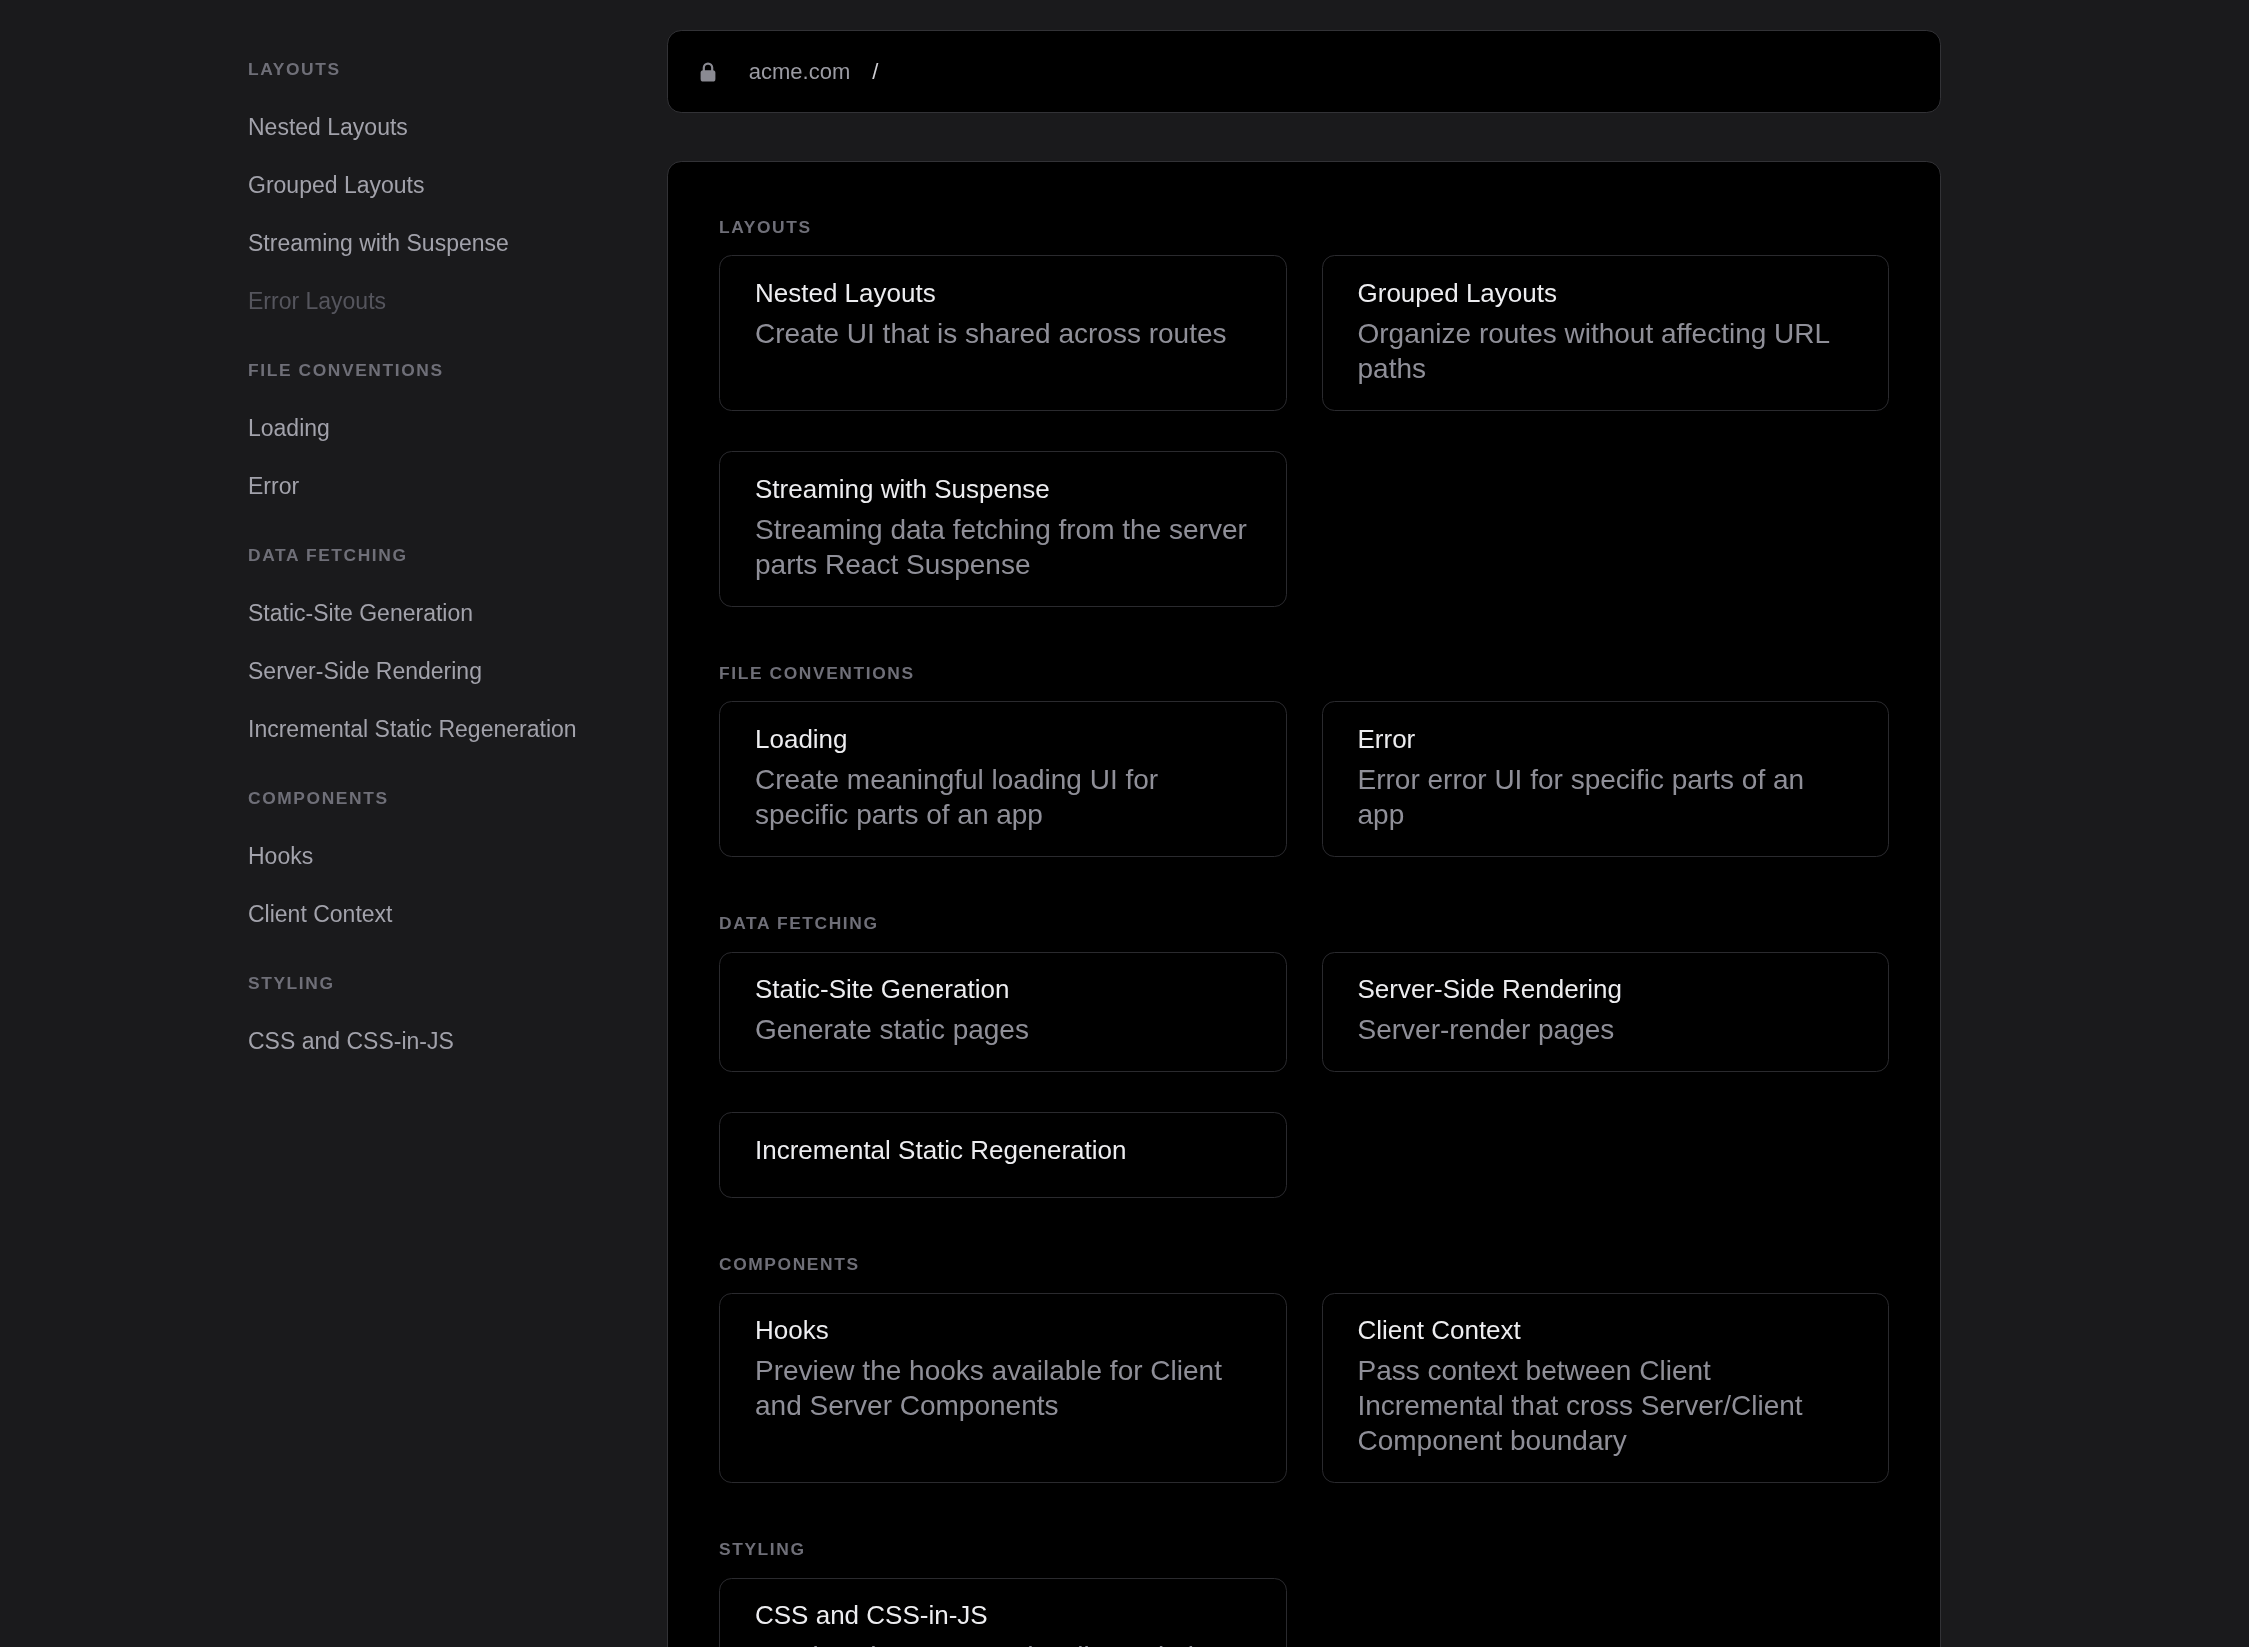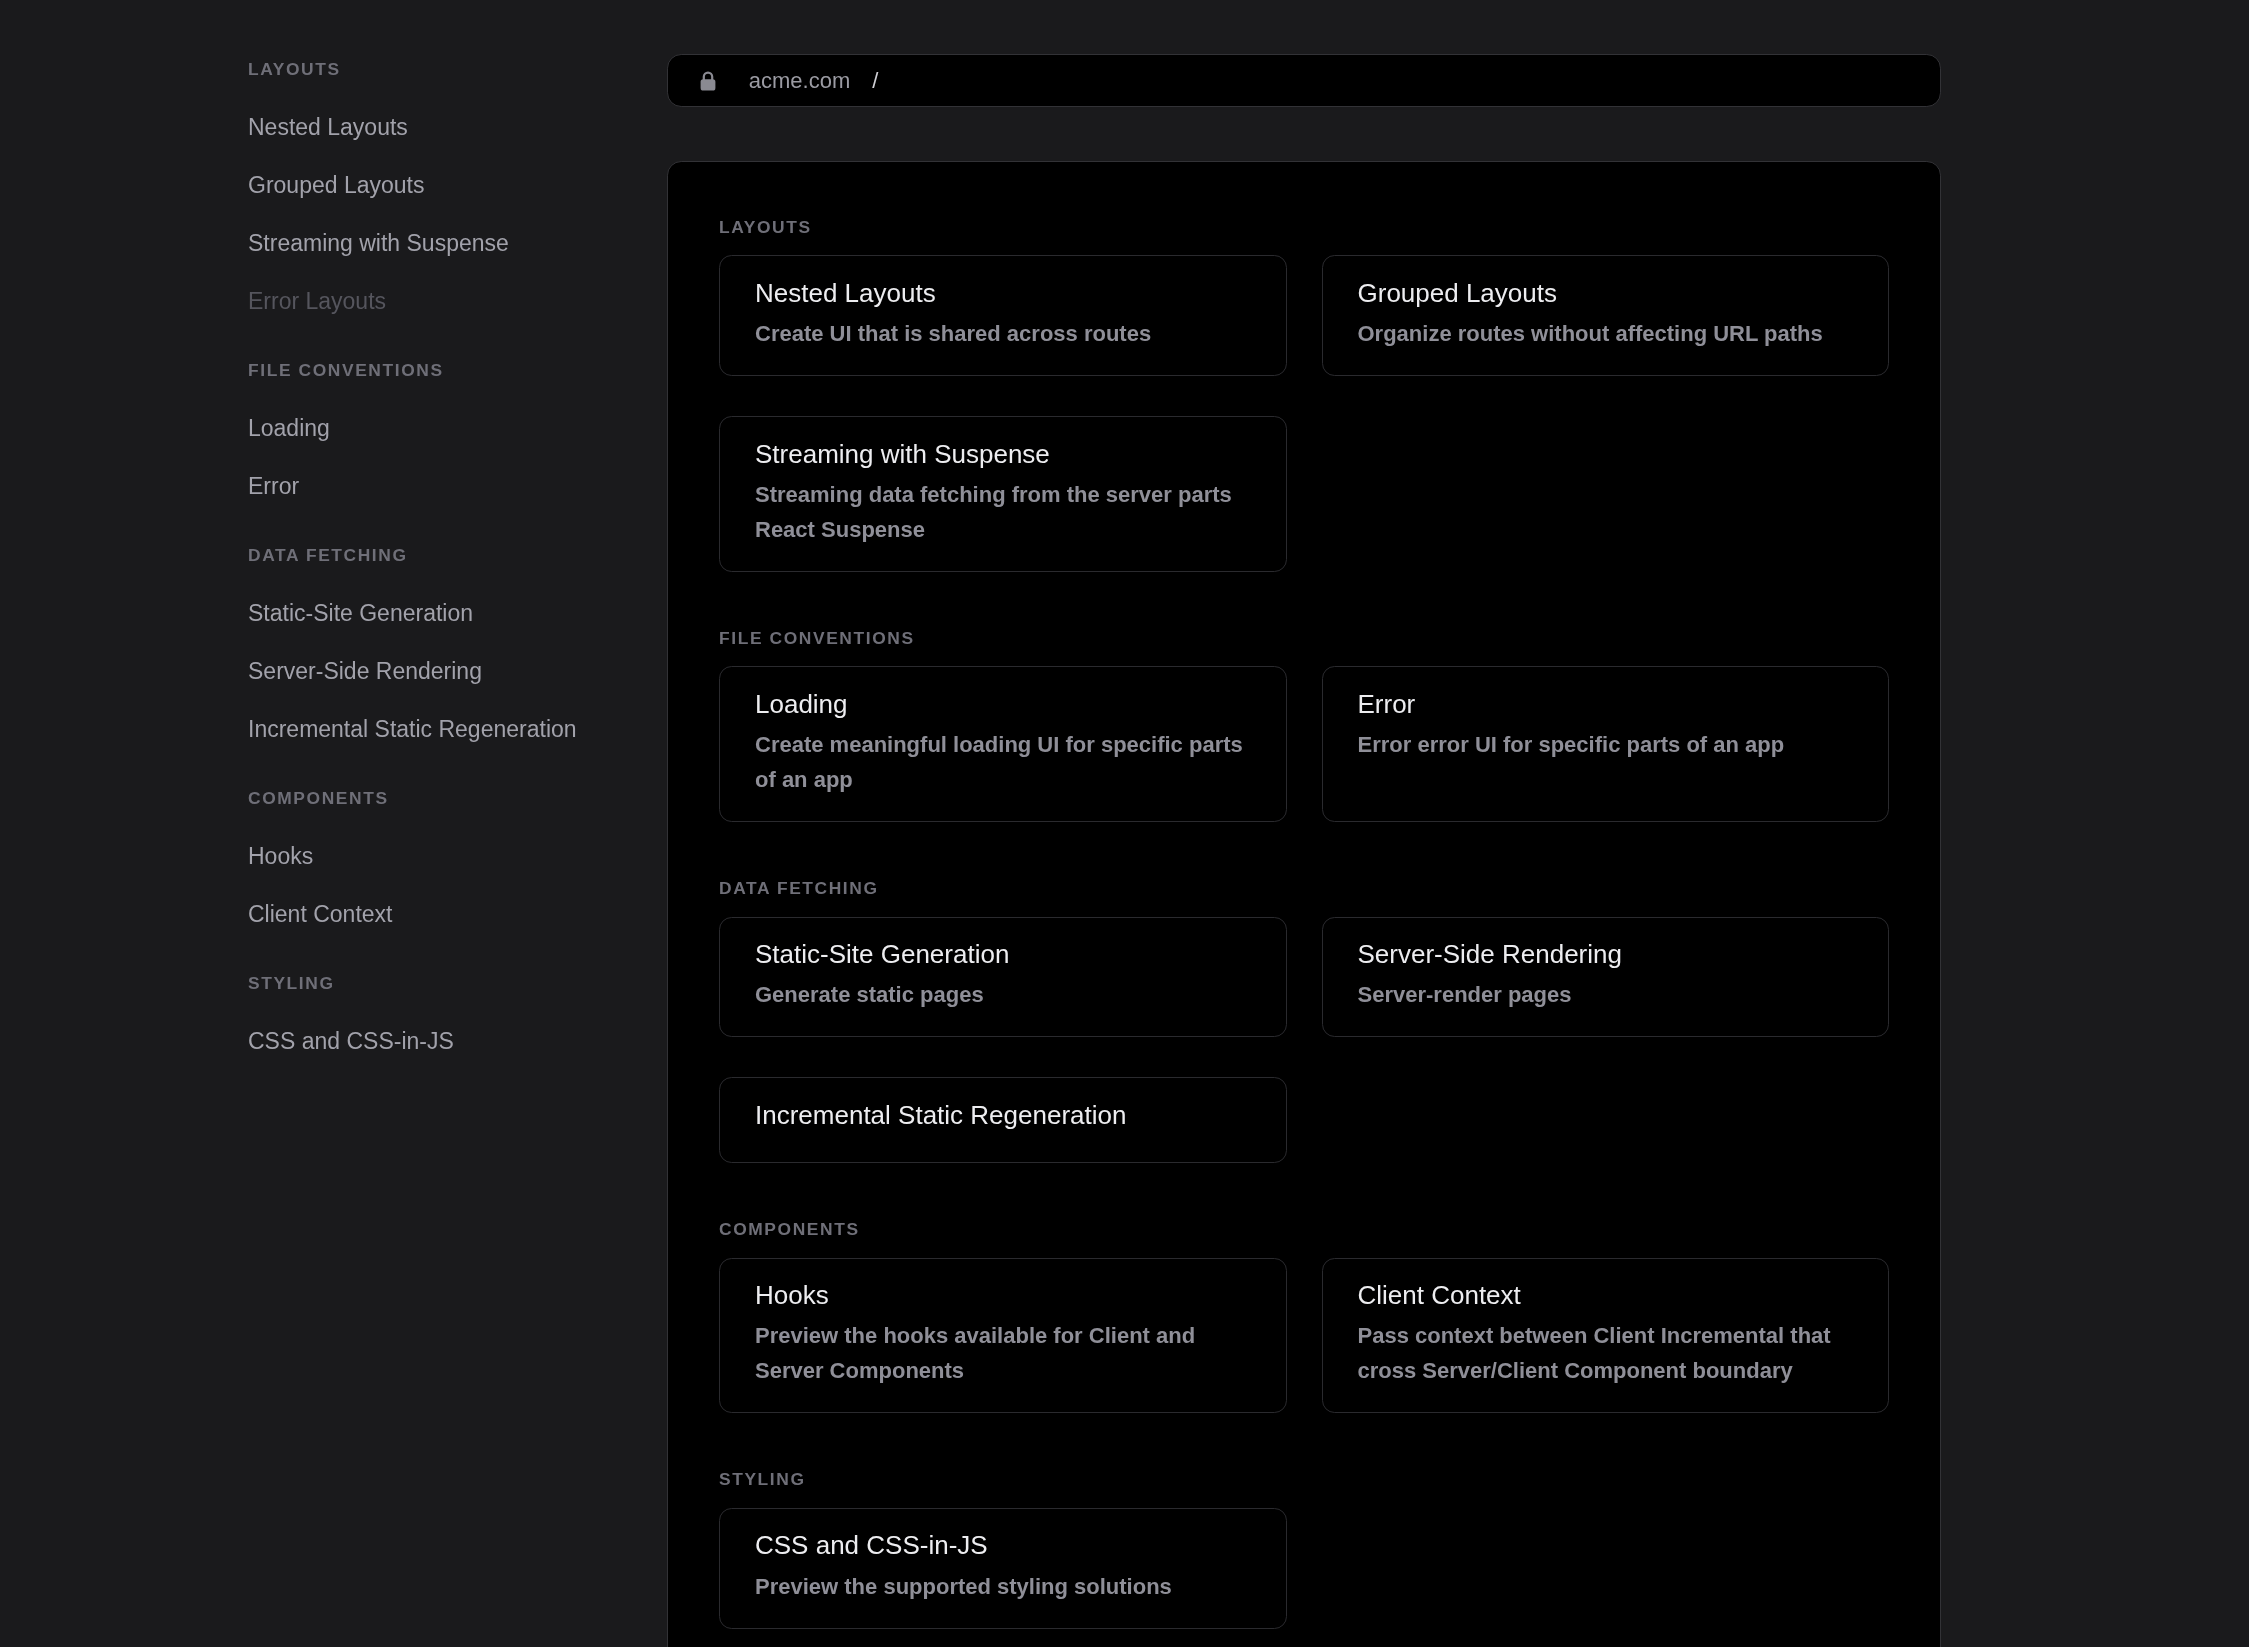--- a/index.html
+++ b/index.html
@@ -23,21 +23,21 @@
     font-size:17.4px;line-height:22px;font-weight:700;letter-spacing:1.6px;
     color:var(--hdr);margin-bottom:32px;
   }
   .sb-item{
     font-size:23px;line-height:30px;font-weight:500;color:var(--sb-item);
     margin-bottom:28px;cursor:pointer;
   }
   .sb-item.disabled{color:var(--sb-dis);cursor:default}
   
   .urlbar{
-    position:absolute;left:667px;top:54px;width:1274px;height:53px;
+    position:absolute;left:667px;top:30px;width:1274px;height:83px;
     background:var(--surface);border:0.8px solid var(--surface-border);border-radius:14.2px;
     display:flex;align-items:center;padding:0 28.4px;
   }
   .urlbar .lock{display:flex;align-items:center;margin-right:28.4px}
   .urlbar .host{font-size:22px;color:var(--host);font-weight:500}
   .urlbar .slash{font-size:22px;color:var(--slash);margin-left:22px;font-weight:400}
   .panel{
     position:absolute;left:667px;top:161px;width:1274px;height:1580px;
     background:var(--surface);border:0.8px solid var(--surface-border);border-radius:14.2px;
     padding:54px 51px;overflow:hidden;
@@ -46,21 +46,21 @@
   .m-header{
     font-size:17.4px;line-height:22px;font-weight:700;letter-spacing:1.6px;
     color:var(--hdr);margin-bottom:17.4px;
   }
   .card-grid{display:grid;grid-template-columns:1fr 1fr;column-gap:35px;row-gap:40px}
   .card{
     background:var(--surface);border:0.8px solid var(--card-border);border-radius:12.6px;
     padding:20.5px 35px 24px;cursor:pointer;
   }
   .card .c-title{font-size:26px;line-height:33px;font-weight:500;color:var(--title);margin-bottom:6.3px}
-  .card .c-desc{font-size:22px;line-height:35px;font-weight:700;color:var(--desc)}
+  .card .c-desc{font-size:28px;line-height:35px;font-weight:400;color:var(--desc)}
 </style>
 </head>
 <body>
 
 <div class="app">
 
   <nav class="sidebar">
       <div class="sb-section">
         <div class="sb-header">LAYOUTS</div>
         <div class="sb-item">Nested Layouts</div>

